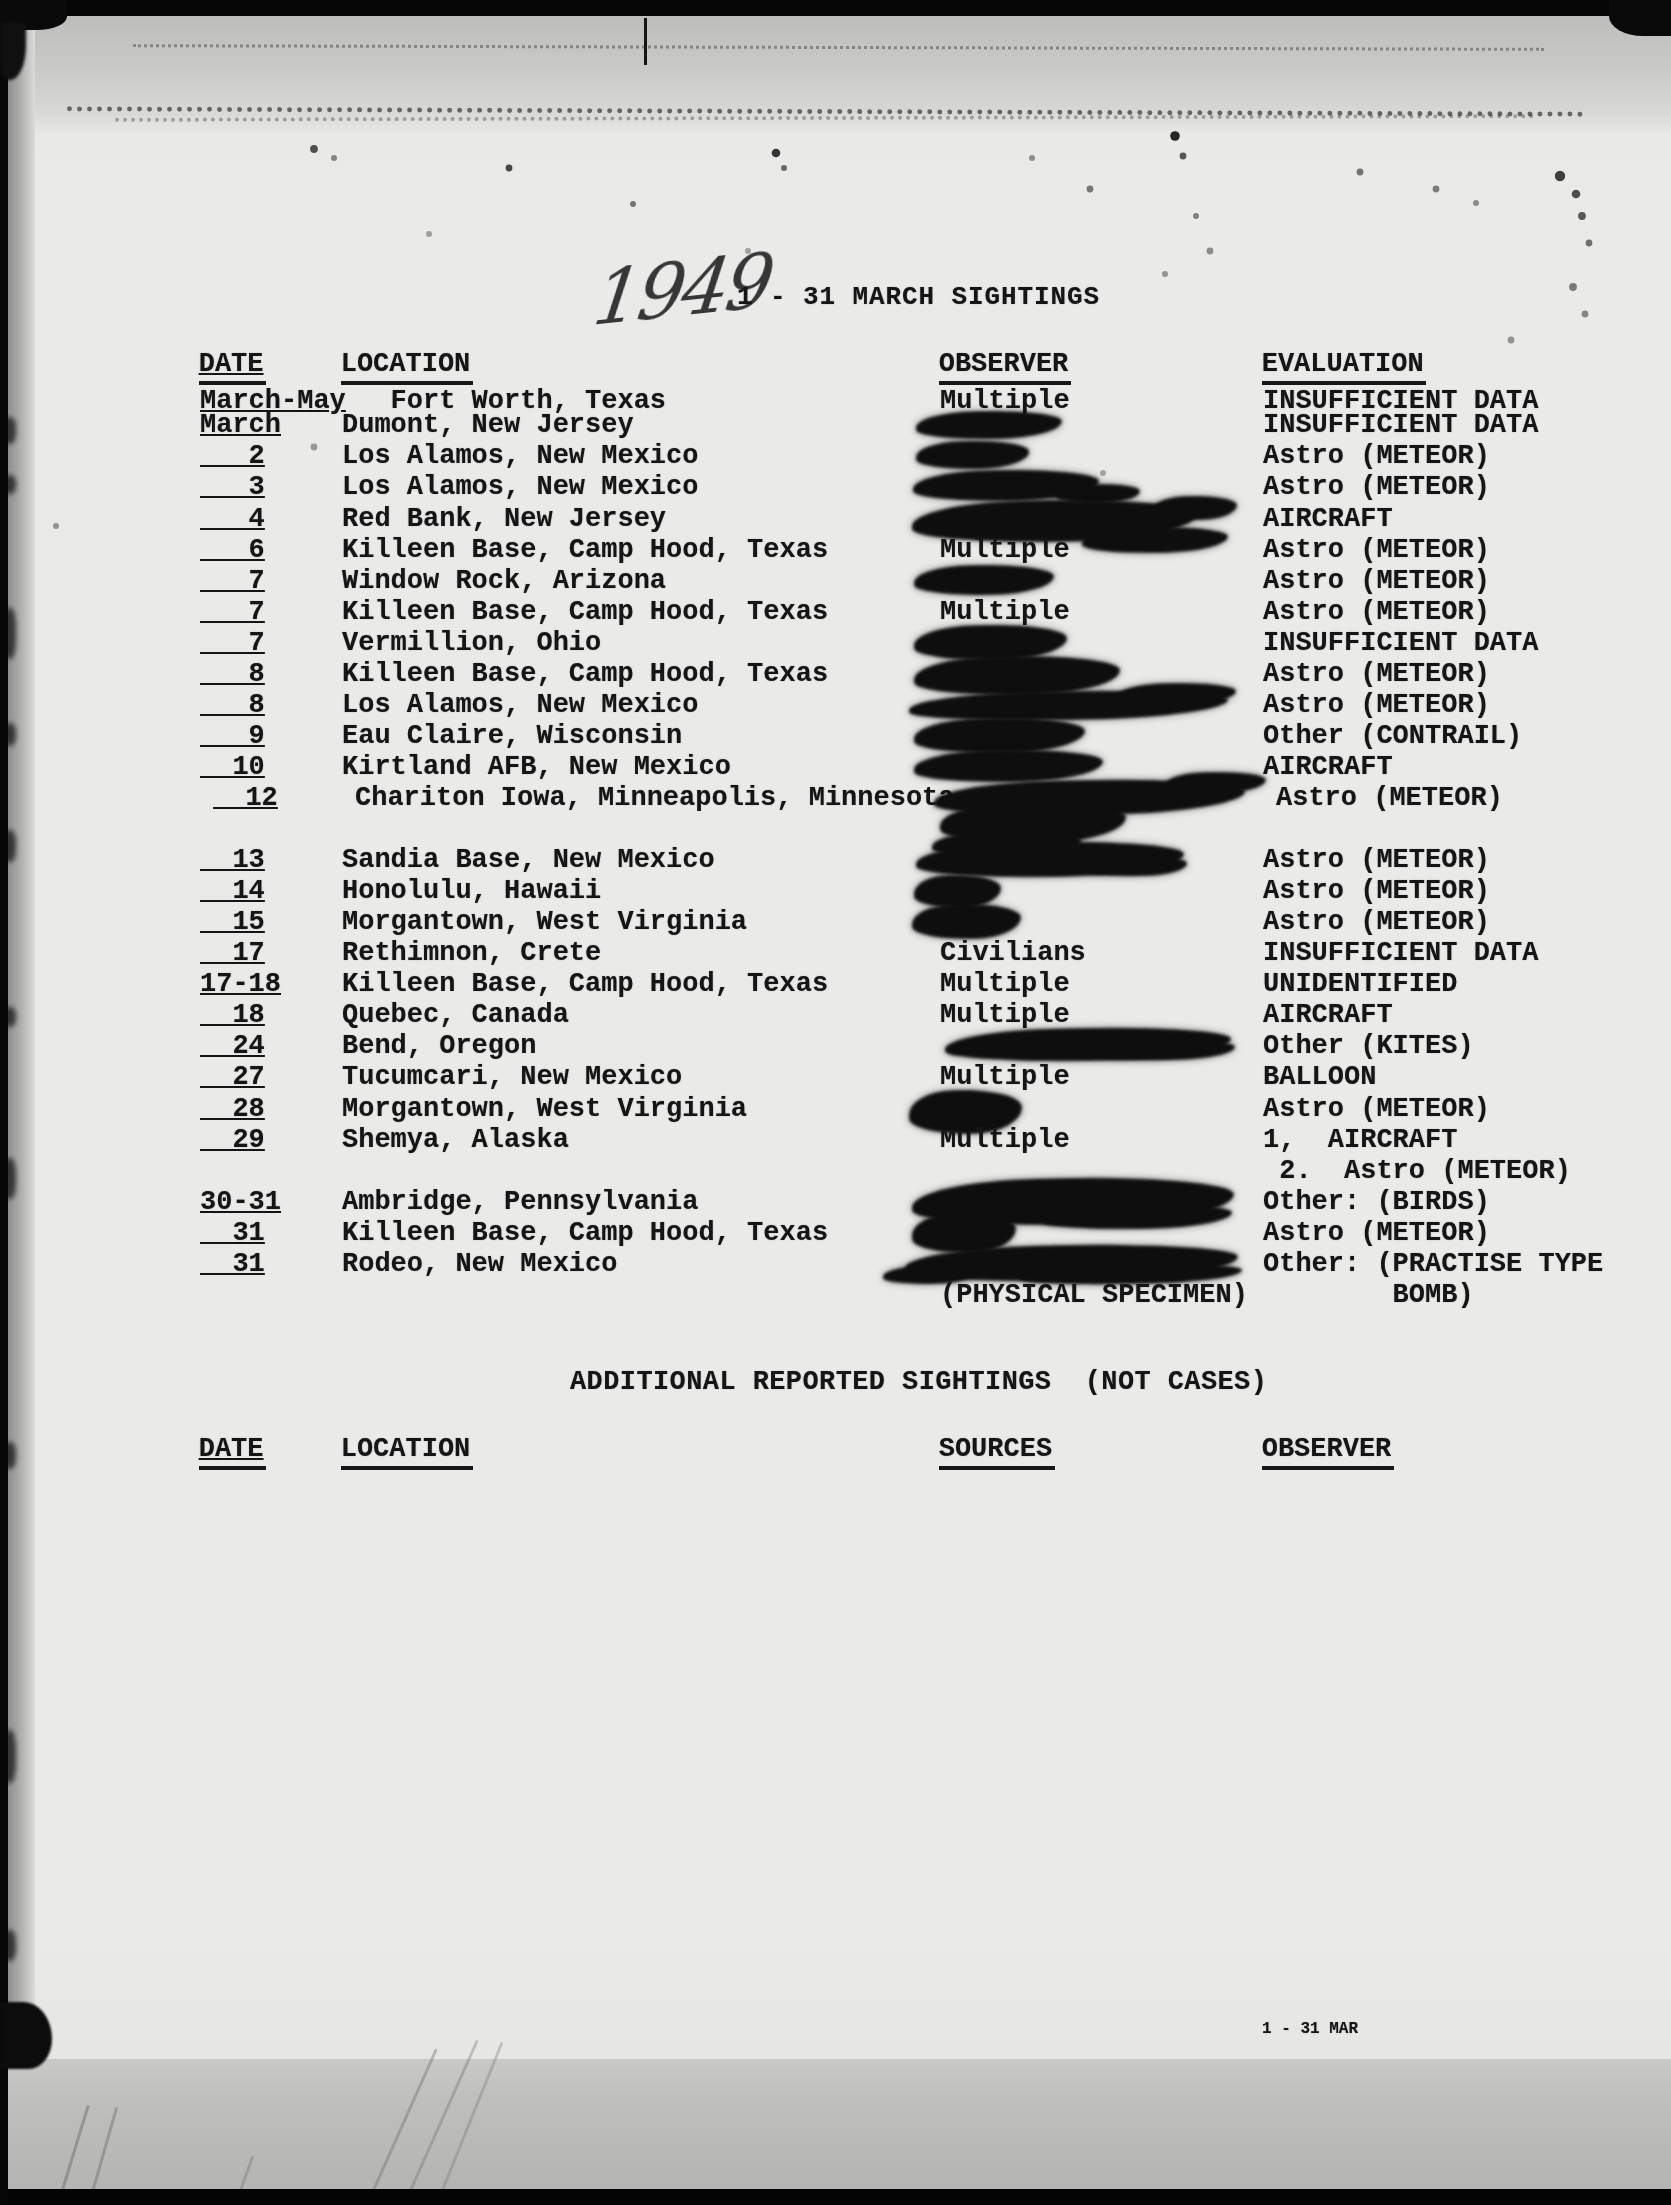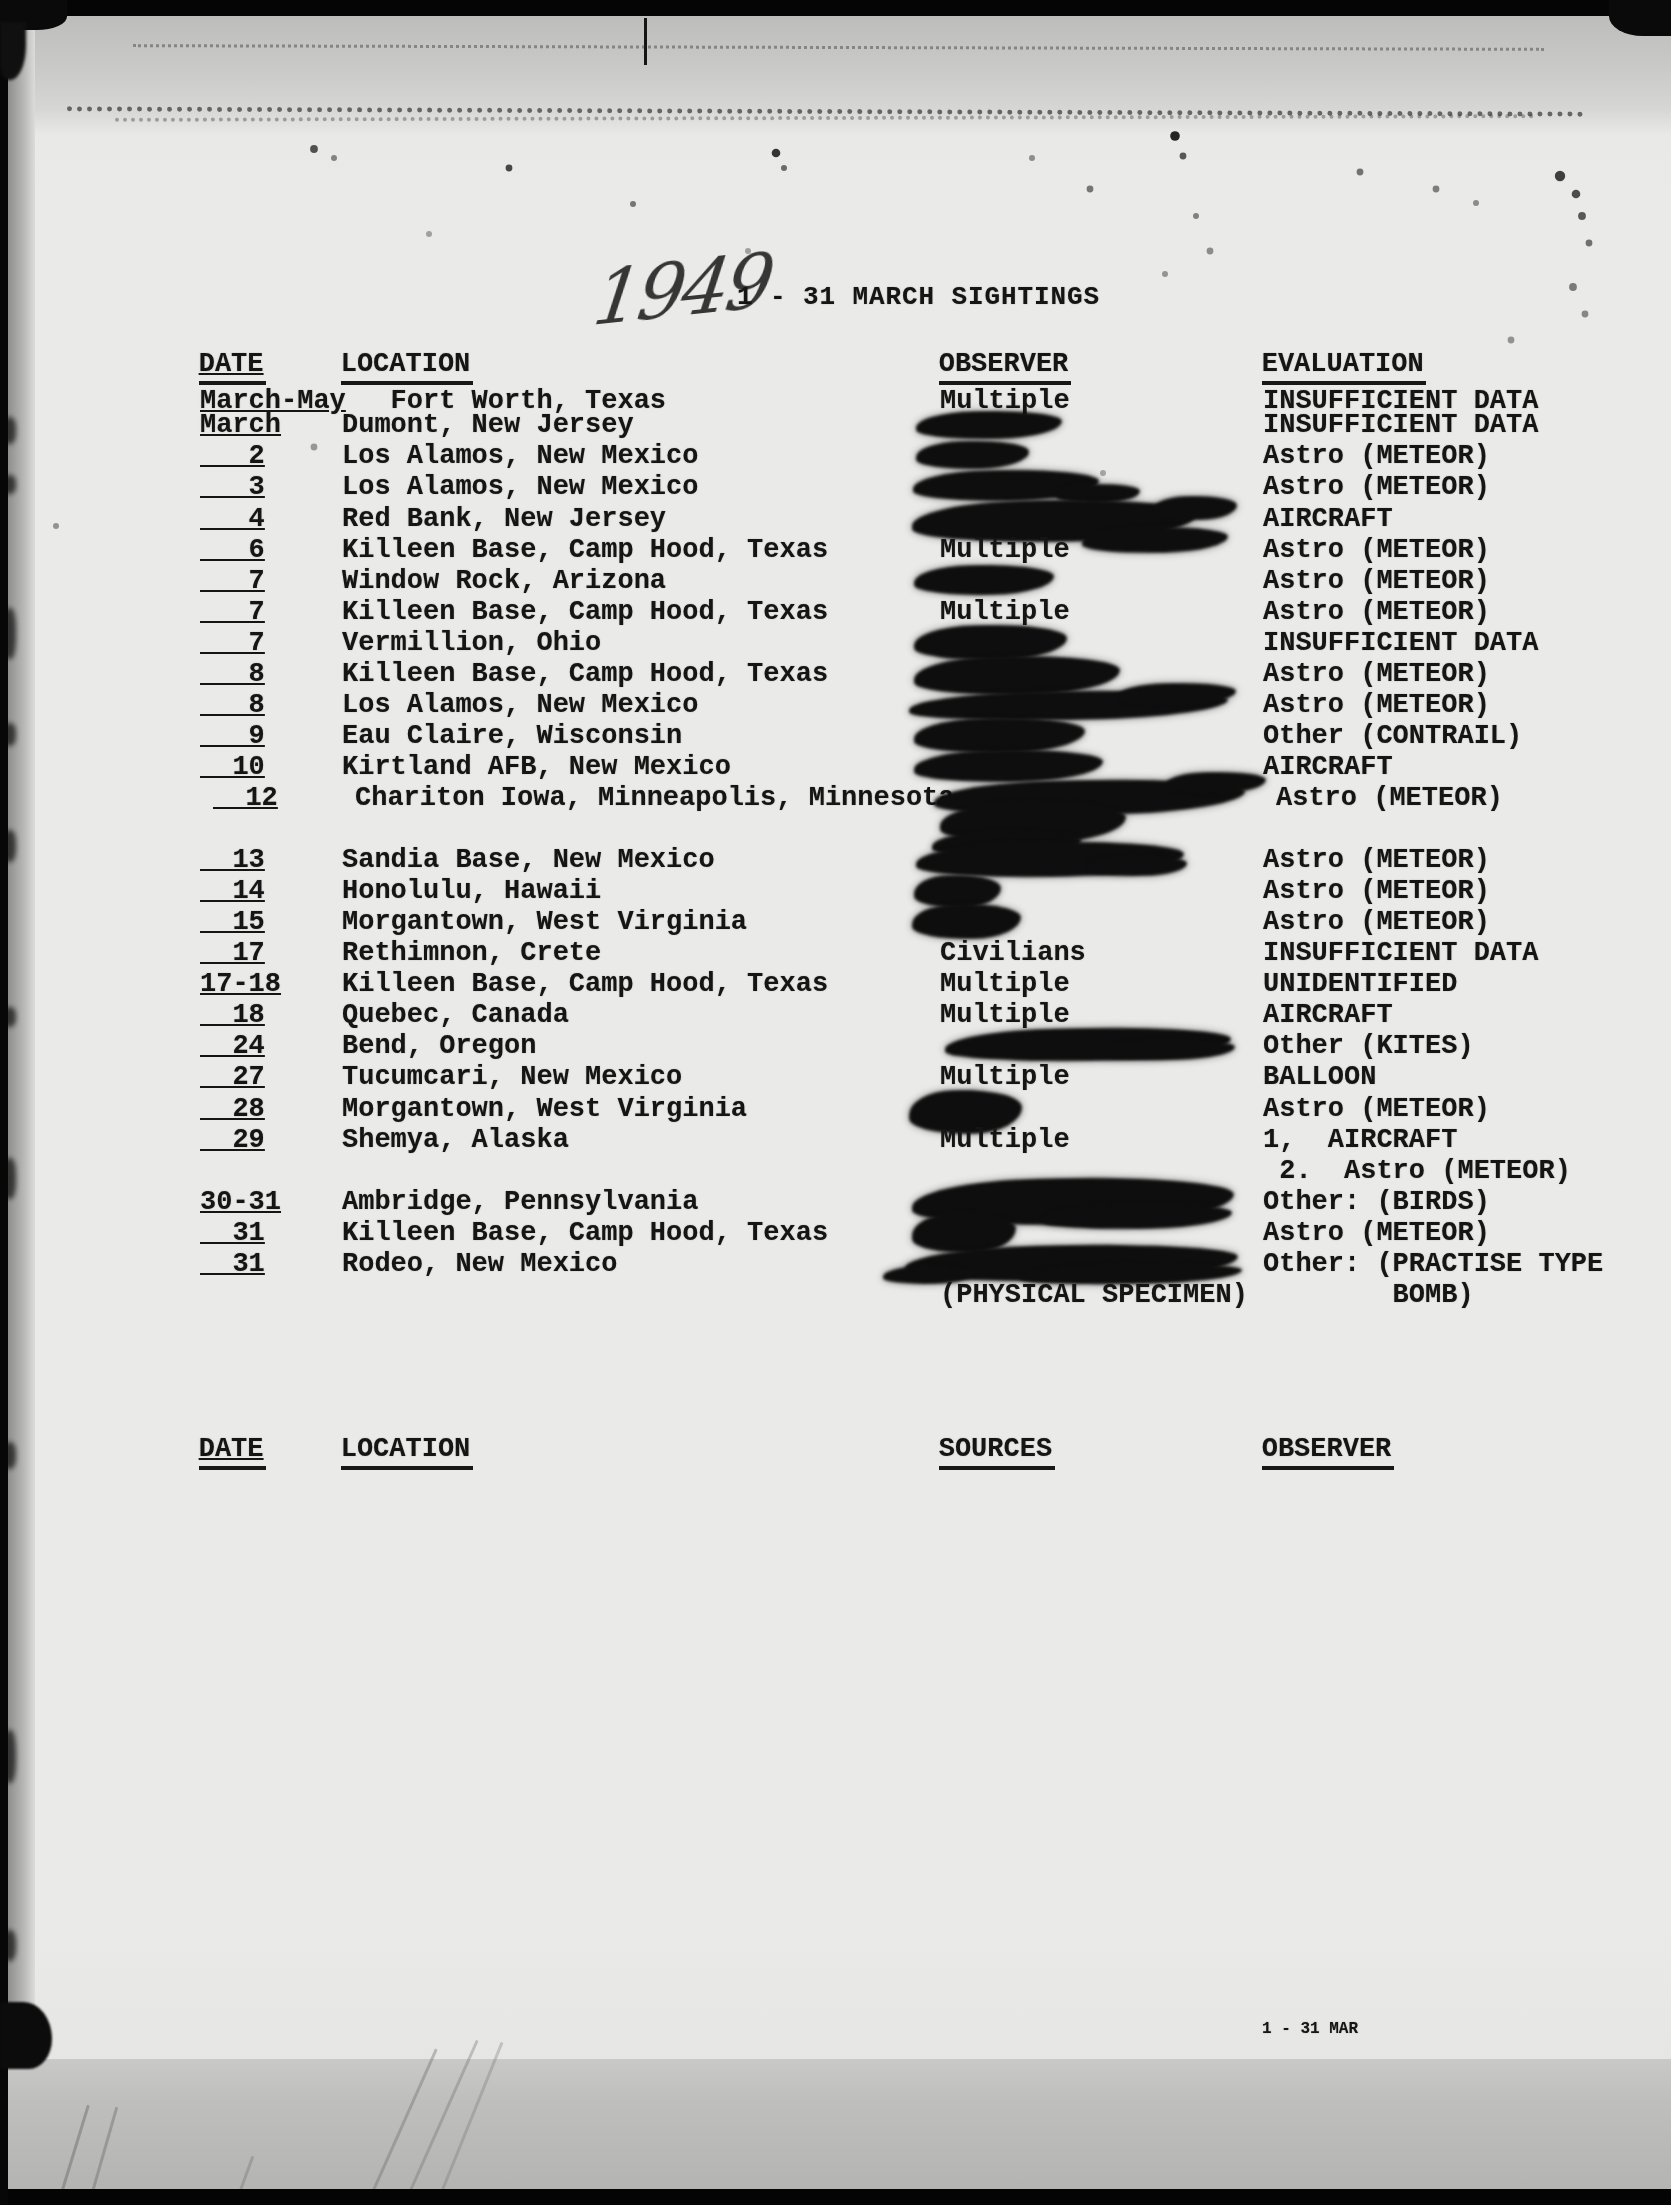--- a/index.html
+++ b/index.html
@@ -292,20 +292,21 @@
           <div class="rd" style="left: 905px; top: -4.4px; width: 333px; height: 36px;"></div>
           <div class="rd" style="left: 883px; top: 17px; width: 91px; height: 18px;"></div>
           <div class="rd" style="left: 1020px; top: 15px; width: 222px; height: 19.5px;"></div>
         </div>
         <div class="row" style="top: 1280px;">
           <span class="cell c-obs">(PHYSICAL SPECIMEN)</span>
           <span class="cell c-ev">        BOMB)</span>
         </div>
       </div>
 
+    <span class="t sec2">ADDITIONAL REPORTED SIGHTINGS  (NOT CASES)</span>
 
     <span class="t h-row2 c-date"><span class="hdr">DATE</span></span>
     <span class="t h-row2 c-loc"><span class="hdr">LOCATION</span></span>
     <span class="t h-row2 c-obs"><span class="hdr">SOURCES</span></span>
     <span class="t h-row2 c-ev"><span class="hdr">OBSERVER</span></span>
 
     <span class="t footer">1 - 31 MAR</span>
   </div>
 
   <div class="btop"></div>

